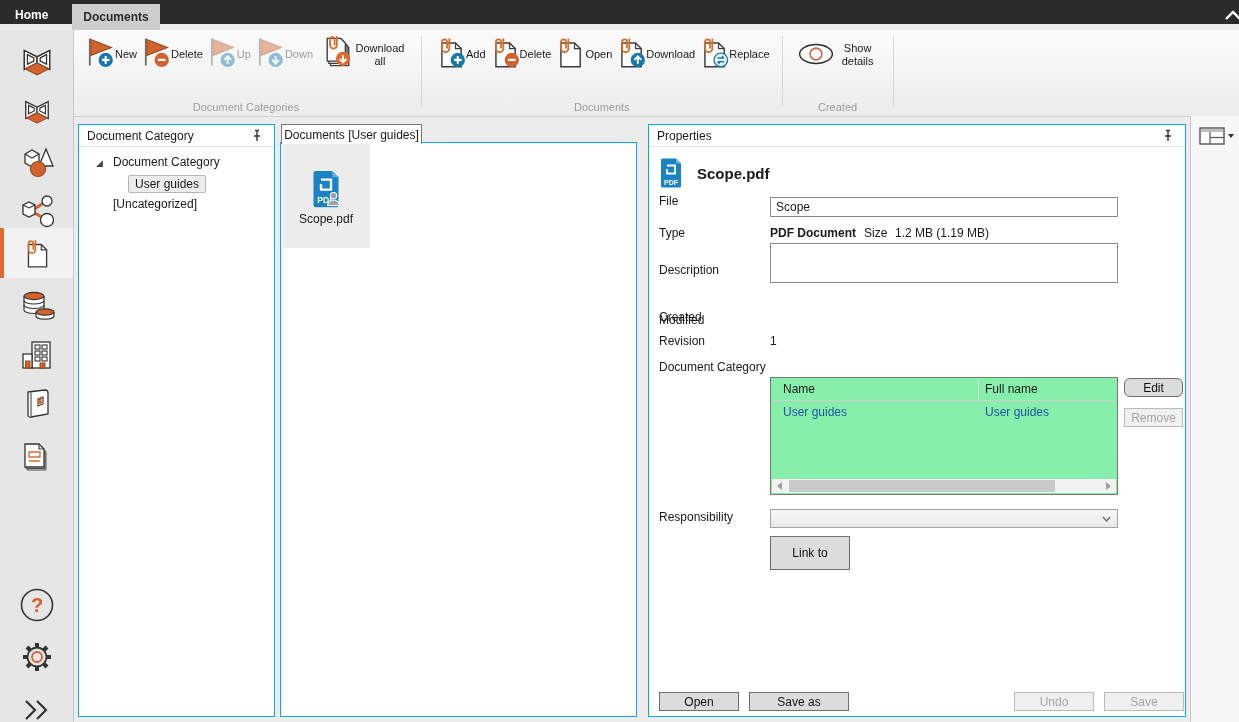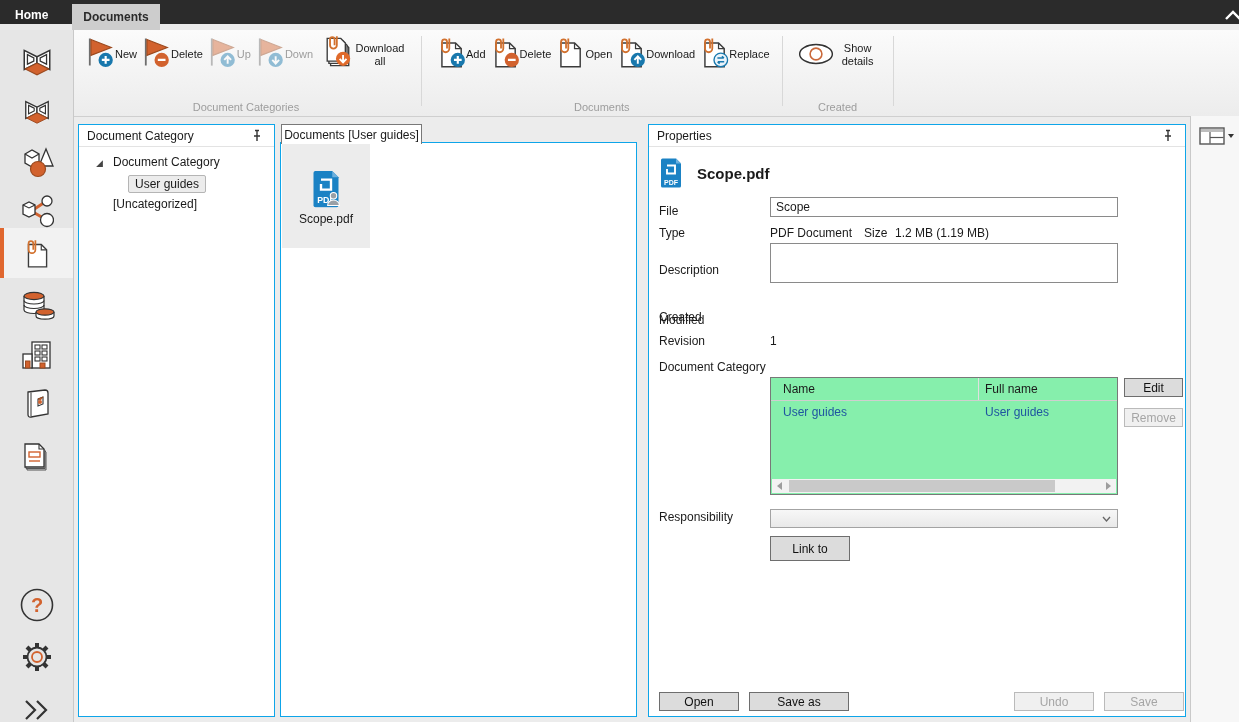--- a/index.html
+++ b/index.html
@@ -462,25 +462,25 @@
           <use href="#sym-pin"></use>
         </svg>
     </span>
   </div>
   <div style="position:relative;height:570px;">
     <svg width="24" height="30" viewBox="0 0 24 30" style="position:absolute;left:10px;top:11px;">
         <use href="#sym-pdf"></use>
       </svg>
     <span class="prop-text" style="left:48px;top:18px;font-size:15px;font-weight:bold;">Scope.pdf</span>
 
-    <span class="prop-label" style="top:57px;">File</span>
+    <span class="prop-label" style="top:47px;">File</span>
     <input class="txt-input" style="top: 50px; height: 20px;" value="Scope">
 
     <span class="prop-label" style="top:79px;text-align:right;">Type</span>
-    <span class="prop-text" style="left:121px;top:79px;">PDF Document</span>
+    <span class="prop-text" style="left:121px;top:79px;font-weight:bold;">PDF Document</span>
     <span class="prop-text" style="left:215px;top:79px;">Size</span>
     <span class="prop-text" style="left:246px;top:79px;">1.2 MB (1.19 MB)</span>
 
     <span class="prop-label" style="top:116px;text-align:center;">Description</span>
     <textarea class="txt-input" style="top: 96px; height: 40px; resize: none;"></textarea>
 
     <span class="prop-label" style="top:138px;margin-top:25px;">Created</span>
     <span class="prop-text" style="left:121px;top:145px;"></span>
 
     <span class="prop-label" style="top:166px;">Modified</span>
@@ -503,31 +503,31 @@
       <div class="hscroll">
         <span class="harrow">
             <span class="tri tri-left"></span>
           </span>
         <div class="hthumb"></div>
         <span class="harrow" style="position:absolute;right:0;">
             <span class="tri tri-right"></span>
           </span>
       </div>
     </div>
-    <div class="btn" style="left:475px;top:231px;width:59px;height:19px;">Edit</div>
+    <div class="btn" style="left:475px;top:231px;width:59px;height:19px;border-radius:6px;">Edit</div>
     <div class="btn disabled" style="left:475px;top:261px;width:59px;height:19px;">Remove</div>
 
     <span class="prop-label" style="top:363px;">Responsibility</span>
     <div class="combo">
       <span></span>
       <svg width="9" height="6" viewBox="0 0 9 6">
         <polyline points="1,1 4.5,5 8,1" fill="none" stroke="#666" stroke-width="1.3"></polyline>
       </svg>
     </div>
-    <div class="btn" style="left:121px;top:389px;width:80px;height:25px;">Link to</div>
+    <div class="btn" style="left:121px;top:389px;width:80px;height:34px;">Link to</div>
 
     <div class="btn" style="left:10px;top:545px;width:80px;height:19px;">Open</div>
     <div class="btn" style="left:100px;top:545px;width:100px;height:19px;">Save as</div>
     <div class="btn disabled" style="left:365px;top:545px;width:80px;height:19px;">Undo</div>
     <div class="btn disabled" style="left:455px;top:545px;width:80px;height:19px;">Save</div>
   </div>
 </div>
 
 <div class="right-strip">
   <div class="layout-btn">

